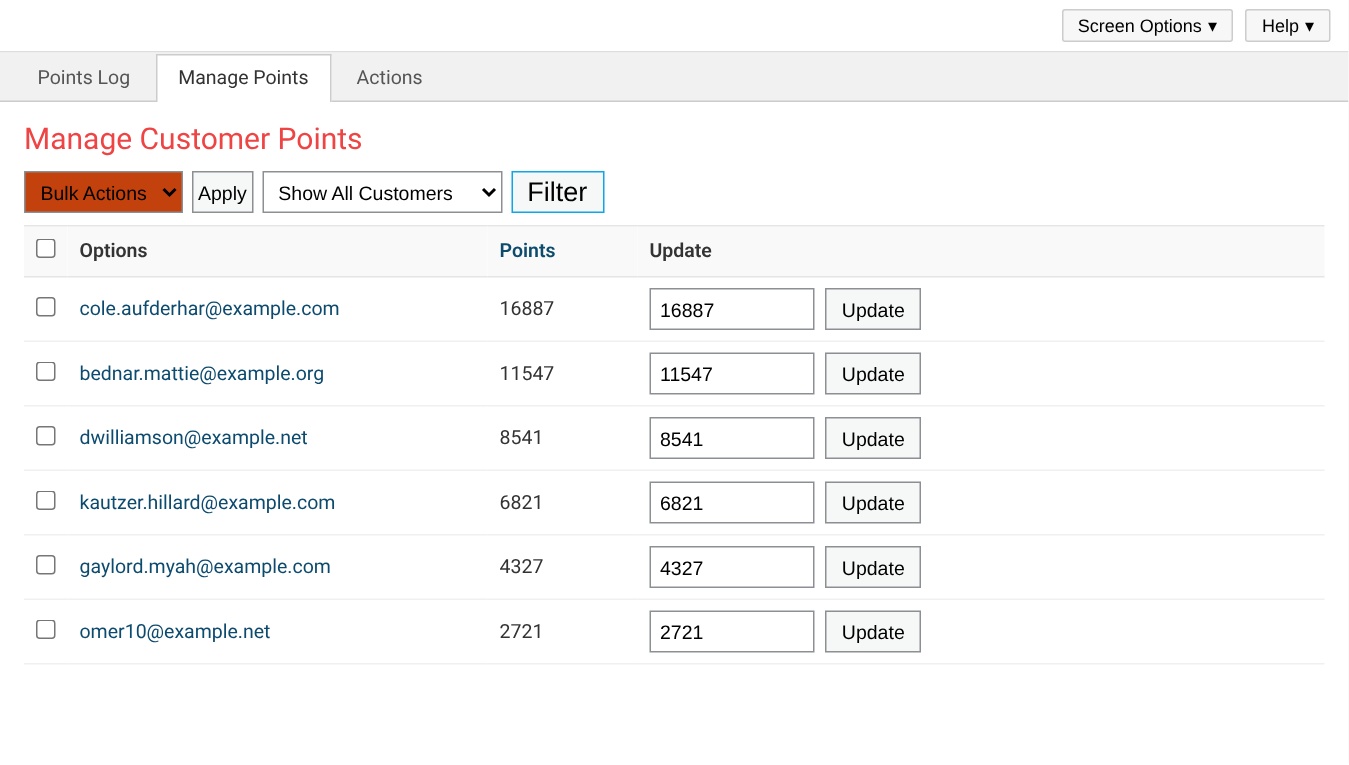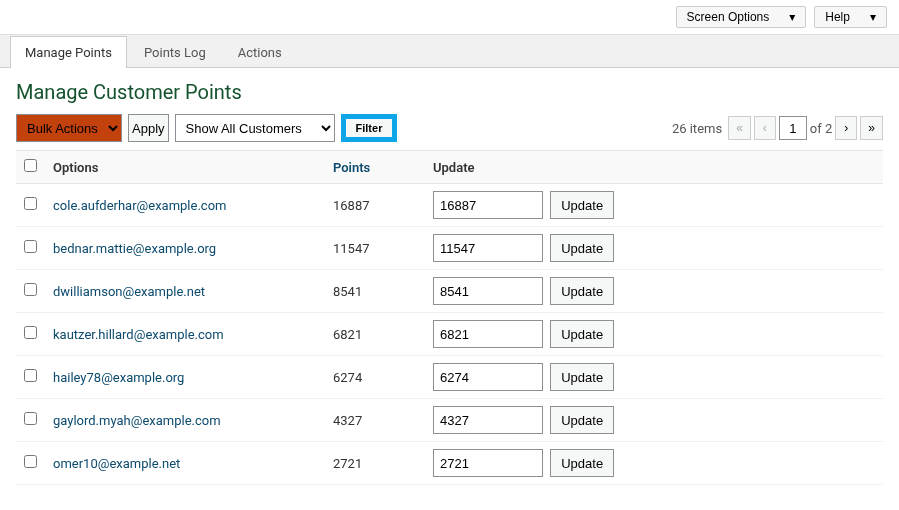--- a/index.html
+++ b/index.html
@@ -22,21 +22,21 @@
     }
     .top-bar-btn {
       background: #f7f7f7;
       border: 1px solid #ccc;
       padding: 3px 10px;
       font-size: 12px;
       cursor: pointer;
       border-radius: 2px;
       display: flex;
       align-items: center;
-      gap: 20px;
+      gap: 4px;
     }
 
     
     .tab-nav {
       background: #f1f1f1;
       border-bottom: 1px solid #ccc;
       display: flex;
       align-items: flex-end;
       padding: 0 10px;
     }
@@ -63,21 +63,21 @@
     
     .page-content {
       background: #fff;
       padding: 12px 16px;
       min-height: 460px;
     }
 
     .page-title {
       font-size: 20px;
       font-weight: 400;
-      color: #14532d;
+      color: #ef4444;
       margin-bottom: 10px;
     }
 
     
     .toolbar {
       display: flex;
       align-items: center;
       gap: 6px;
       margin-bottom: 8px;
     }
@@ -101,26 +101,25 @@
       border: 1px solid #8c8f94;
       background: #fff;
       padding: 3px 6px;
       font-size: 13px;
       height: 28px;
       width: 160px;
       cursor: pointer;
     }
     .filter-btn {
       background: #f6f7f7;
-      border: 5px solid #0ea5e9;
+      border: 1px solid #0ea5e9;
       padding: 3px 10px;
-      font-size: 11px;
-      height: 28px;
-      cursor: pointer;
-      font-weight: bold;
+      font-size: 18px;
+      height: 28px;
+      cursor: pointer;
     }
 
     
     .pagination {
       display: flex;
       align-items: center;
       gap: 3px;
       margin-left: auto;
     }
     .pagination-info {
@@ -227,50 +226,39 @@
     <span>Screen Options</span>
     <span>▾</span>
   </button>
   <button class="top-bar-btn">
     <span>Help</span>
     <span>▾</span>
   </button>
 </div>
 
 <div class="tab-nav">
+  <div class="tab">Points Log</div>
   <div class="tab active">Manage Points</div>
-  <div class="tab">Points Log</div>
   <div class="tab">Actions</div>
 </div>
 
 <div class="page-content">
 
   <h1 class="page-title">Manage Customer Points</h1>
 
   <div class="toolbar">
     <div class="toolbar-left">
       <select class="bulk-actions-select">
         <option>Bulk Actions</option>
       </select>
       <button class="apply-btn">Apply</button>
       <select class="customer-filter-select">
         <option>Show All Customers</option>
       </select>
       <button class="filter-btn">Filter</button>
-    </div>
-    <div class="toolbar-right">
-      <span class="pagination-info">26 items</span>
-      <div class="pagination">
-        <button class="pag-btn disabled">«</button>
-        <button class="pag-btn disabled">‹</button>
-        <input class="page-input" type="text" value="1" style="">
-        <span class="page-of">of <span>2</span></span>
-        <button class="pag-btn">›</button>
-        <button class="pag-btn">»</button>
-      </div>
     </div>
   </div>
 
   <table class="data-table">
     <thead>
       <tr>
         <th class="checkbox-cell">
           <input type="checkbox" class="select-all-check" style="">
         </th>
         <th class="customer-col">
@@ -335,33 +323,20 @@
       <td class="update-col">
         <input class="update-input" type="text" value="6821" style="">
         <button class="update-btn">Update</button>
       </td>
     </tr>
         <tr>
       <td class="checkbox-cell">
         <input type="checkbox" class="row-check" style="">
       </td>
       <td class="customer-col">
-        <a class="customer-link">hailey78@example.org</a>
-      </td>
-      <td class="points-col">6274</td>
-      <td class="update-col">
-        <input class="update-input" type="text" value="6274" style="">
-        <button class="update-btn">Update</button>
-      </td>
-    </tr>
-        <tr>
-      <td class="checkbox-cell">
-        <input type="checkbox" class="row-check" style="">
-      </td>
-      <td class="customer-col">
         <a class="customer-link">gaylord.myah@example.com</a>
       </td>
       <td class="points-col">4327</td>
       <td class="update-col">
         <input class="update-input" type="text" value="4327" style="">
         <button class="update-btn">Update</button>
       </td>
     </tr>
         <tr>
       <td class="checkbox-cell">

